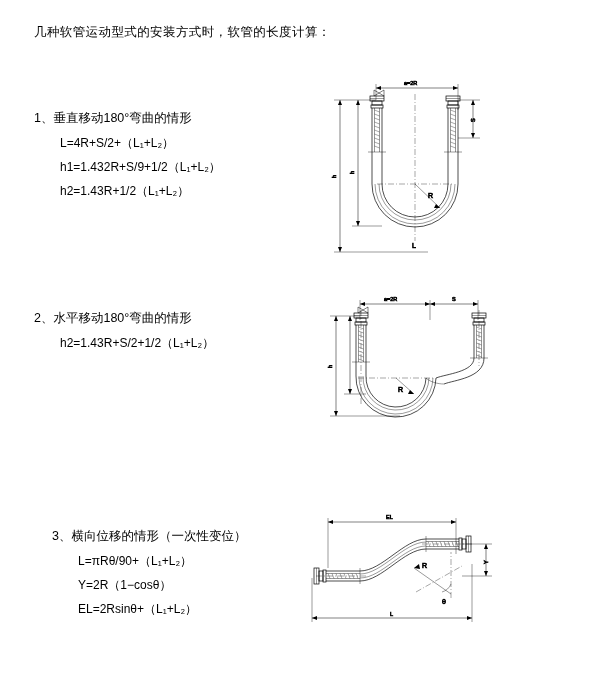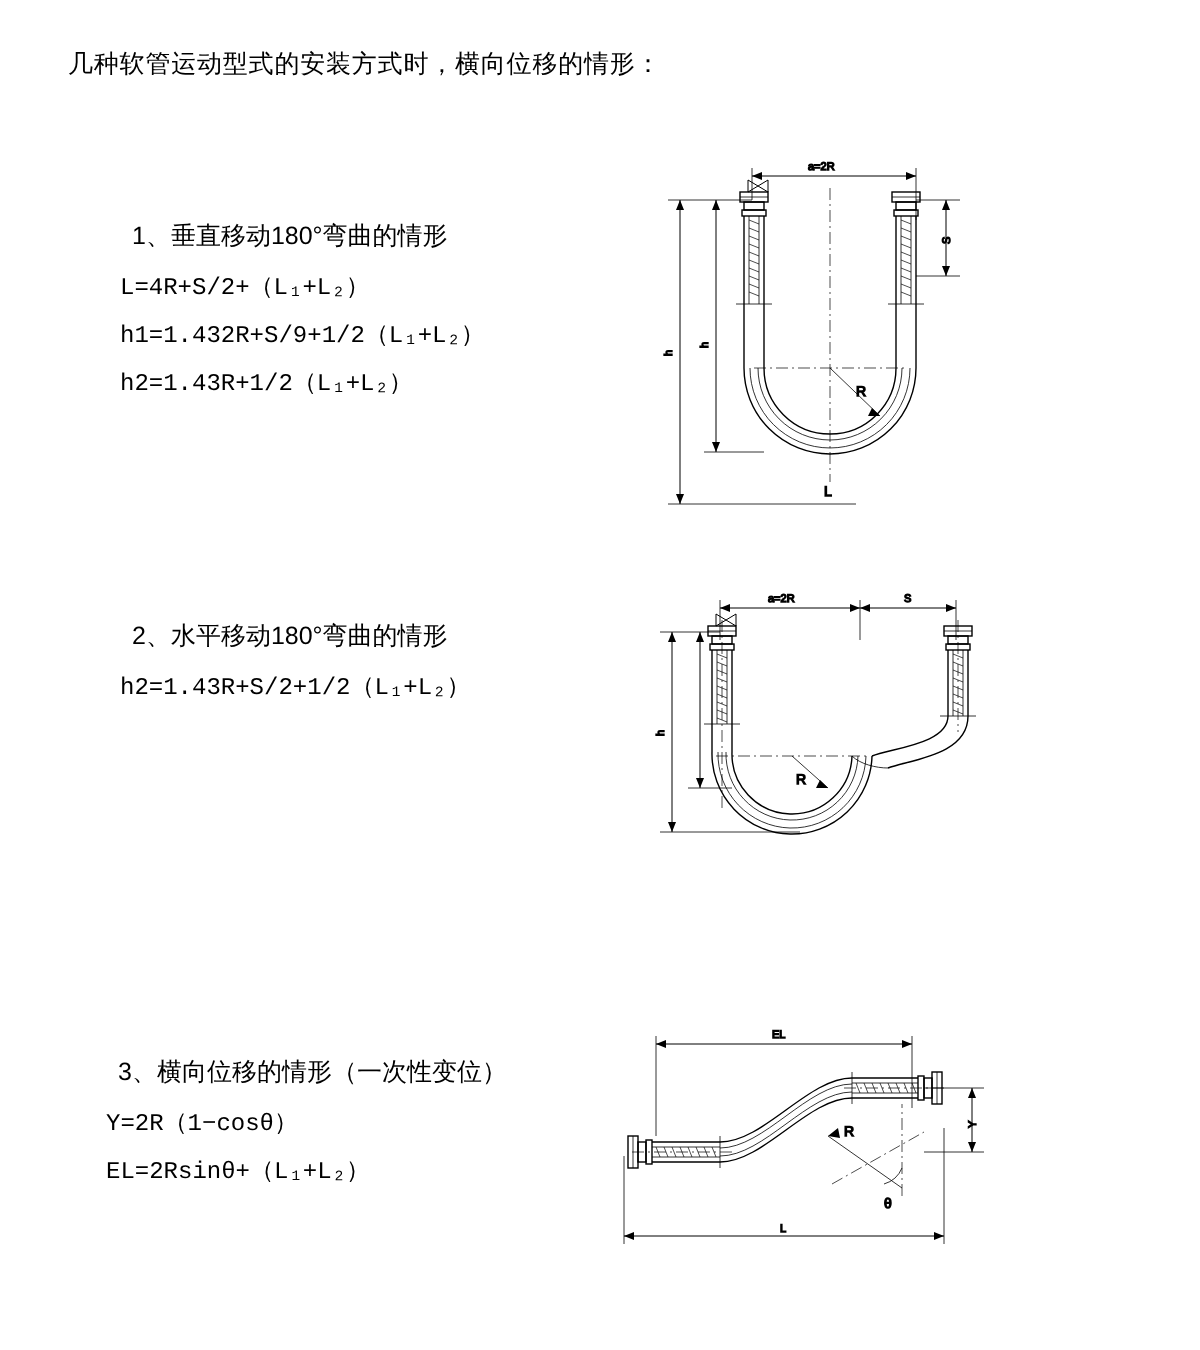--- a/index.html
+++ b/index.html
@@ -28,27 +28,25 @@
     letter-spacing: 0.4px;
     white-space: nowrap;
   }
   .section {
     position: absolute;
   }
   .sec-head {
     font-size: 12.5px;
     white-space: nowrap;
     margin-bottom: 8px;
-    margin-left: 32px;
   }
   .formula {
     font-size: 12px;
     white-space: nowrap;
     margin: 0 0 7px 26px;
-    font-family: Liberation Mono, monospace;
   }
   .fig {
     position: absolute;
   }
   .fig svg {
     display: block;
   }
   .dim-text {
     font-size: 5.5px;
     font-family: "Liberation Sans", sans-serif;
@@ -58,21 +56,21 @@
     font-size: 7px;
     font-family: "Liberation Sans", sans-serif;
     fill: #000;
   }
 </style>
 </head>
 <body>
 
 <div class="page">
 
-  <div class="title">几种软管运动型式的安装方式时，横向位移的情形：</div>
+  <div class="title">几种软管运动型式的安装方式时，软管的长度计算：</div>
 
   <div class="section" style="left:34px; top:110px;">
     <div class="sec-head">1、垂直移动180°弯曲的情形</div>
     <div class="formula">L=4R+S/2+（L₁+L₂）</div>
     <div class="formula">h1=1.432R+S/9+1/2（L₁+L₂）</div>
     <div class="formula">h2=1.43R+1/2（L₁+L₂）</div>
   </div>
 
   <div class="fig" style="left:318px; top:66px;">
     <svg width="180" height="200" viewBox="0 0 180 200">
@@ -275,22 +273,23 @@
         <path d="M96 108 l-6 0 l2 -4 z" fill="#000" stroke="none"></path>
         <text class="lbl-text" x="80" y="106">R</text>
 
         <path d="M40 21 l5 3 l-5 3 z" fill="none" stroke-width="0.5"></path>
         <path d="M50 21 l-5 3 l5 3 z" fill="none" stroke-width="0.5"></path>
 
       </g>
     </svg>
   </div>
 
-  <div class="section" style="left:27px; top:528px;">
+  <div class="section" style="left:52px; top:528px;">
     <div class="sec-head">3、横向位移的情形（一次性变位）</div>
+    <div class="formula">L=πRθ/90+（L₁+L₂）</div>
     <div class="formula">Y=2R（1−cosθ）</div>
     <div class="formula">EL=2Rsinθ+（L₁+L₂）</div>
   </div>
 
   <div class="fig" style="left:296px; top:506px;">
     <svg width="210" height="125" viewBox="0 0 210 125">
       <g stroke="#000" fill="none" stroke-width="0.7">
 
         <line x1="32" y1="16" x2="160" y2="16" stroke-width="0.5"></line>
         <path d="M32 16 l5 -2 l0 4 z" fill="#000" stroke="none"></path>

